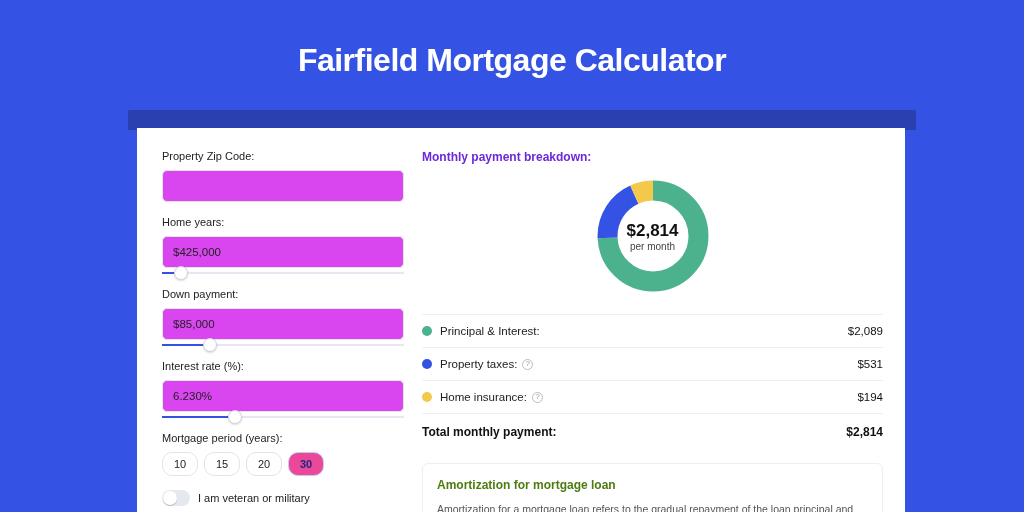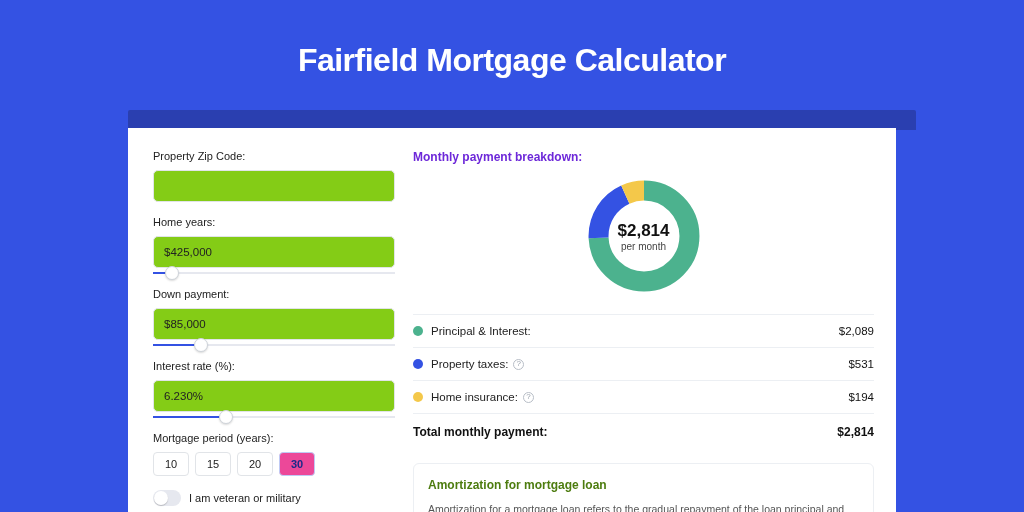--- a/index.html
+++ b/index.html
@@ -1,39 +1,39 @@
 <!DOCTYPE html>
 <html><head>
 <meta charset="utf-8">
 <style>
   * { box-sizing: border-box; margin: 0; padding: 0; }
   html, body { width: 1024px; height: 512px; overflow: hidden; font-family: -apple-system, BlinkMacSystemFont, "Segoe UI", Arial, sans-serif; }
   body { background: #3452e3; }
   .hero { width: 1024px; height: 368px; position: relative; }
   .title { text-align: center; color: #fff; font-weight: 800; font-size: 32px; padding-top: 42px; letter-spacing: -0.5px; }
   .shadow-bar { position: absolute; left: 128px; top: 110px; width: 788px; height: 20px; background: #2a3fb0; border-radius: 2px 2px 0 0; }
-  .card { position: absolute; left: 128px; top: 128px; width: 768px; height: 384px; background: #fff; overflow: hidden; }
+  .card { position: absolute; left: 137px; top: 128px; width: 768px; height: 384px; background: #fff; overflow: hidden; }
   .content { display: flex; padding: 22px 22px 0 25px; height: 100%; }
   .left-col { width: 242px; flex: 0 0 242px; }
   .right-col { flex: 1; padding-left: 18px; }
 
   .field-label { font-size: 11px; color: #222; margin-bottom: 8px; }
-  .text-input { width: 100%; height: 32px; border: 1px solid #e1e4e8; border-radius: 5px; padding: 0 10px; font-size: 11.5px; color: #222; background: #84cc16; }
+  .text-input { width: 100%; height: 32px; border: 1px solid #e1e4e8; border-radius: 5px; padding: 0 10px; font-size: 11.5px; color: #222; background: #d946ef; }
   .field-block { margin-bottom: 14px; }
 
   .slider-rail { position: relative; height: 2px; background: #e6e8ef; margin-top: 4px; }
   .slider-fill { position: absolute; left: 0; top: 0; height: 2px; background: #3452e3; }
   .slider-thumb { position: absolute; top: -6px; width: 14px; height: 14px; border-radius: 50%; background: #fff; border: 1px solid #cfd4da; box-shadow: 0 1px 2px rgba(0,0,0,0.15); }
 
   .dp-row { display: flex; gap: 8px; }
   .dp-amount { flex: 1; }
   .dp-pct { width: 72px; }
 
   .pill-row { display: flex; gap: 6px; }
-  .pill { width: 36px; height: 24px; border: 1px solid #e1e4e8; border-radius: 4px; font-size: 11px; color: #222; background: #fff; display: flex; align-items: center; justify-content: center; cursor: pointer; }
+  .pill { width: 36px; height: 24px; border: 1px solid #e1e4e8; border-radius: 10px; font-size: 11px; color: #222; background: #fff; display: flex; align-items: center; justify-content: center; cursor: pointer; }
   .pill.active { background: #ec4899; border-color: #bfcaf5; color: #1a2a8a; font-weight: 600; }
 
   .toggle-row { display: flex; align-items: center; gap: 8px; margin-top: 8px; }
   .toggle { width: 28px; height: 16px; border-radius: 10px; background: #e6e8ef; position: relative; }
   .toggle-knob { position: absolute; left: 1px; top: 1px; width: 14px; height: 14px; border-radius: 50%; background: #fff; box-shadow: 0 1px 1px rgba(0,0,0,0.2); }
   .toggle-label { font-size: 11px; color: #222; }
 
   .section-title { font-size: 12px; font-weight: 700; color: #6d28d9; margin-bottom: 12px; }
 
   .donut-wrap { display: flex; justify-content: center; margin-bottom: 18px; }

